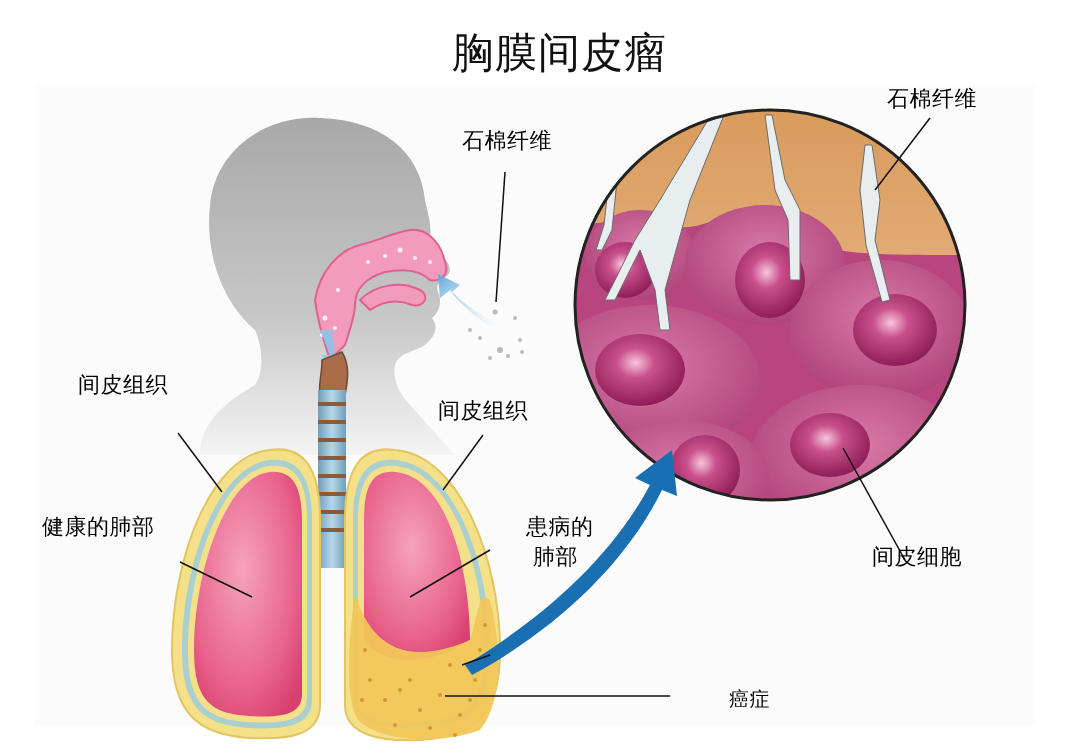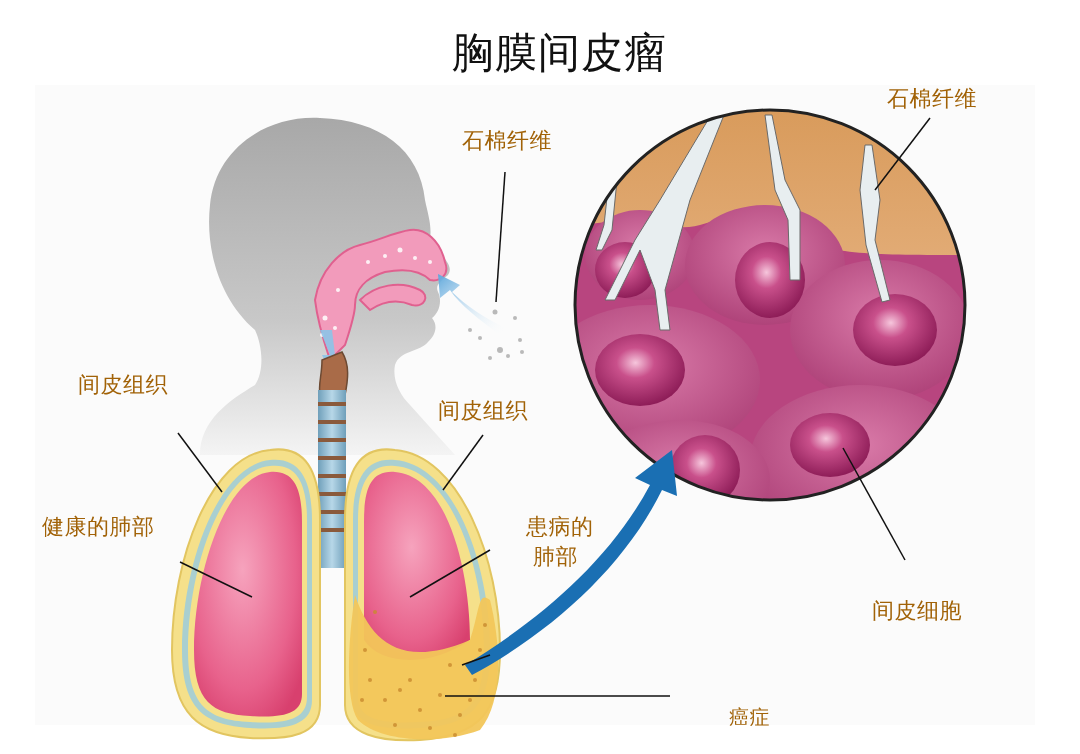--- a/index.html
+++ b/index.html
@@ -5,21 +5,21 @@
   html, body { margin: 0; padding: 0; }
   body {
     width: 1080px; height: 754px; overflow: hidden; position: relative;
     background: #ffffff;
     font-family: "DejaVu Sans", "Liberation Sans", sans-serif;
     color: #111;
   }
   .stage { position: absolute; left: 0; top: 0; width: 1080px; height: 754px; }
   svg.art { position: absolute; left: 0; top: 0; }
   .label {
-    position: absolute; font-size: 22px; line-height: 26px; color: #a16207;
+    position: absolute; font-size: 22px; line-height: 26px; color: #000000;
     white-space: nowrap; letter-spacing: 0.5px;
   }
   .title {
     position: absolute; left: 452px; top: 28px; font-size: 42px; line-height: 50px;
     color: #111; letter-spacing: 1px; font-weight: 500;
   }
   .watermark {
     position: absolute; left: 760px; top: 692px; font-size: 28px; line-height: 34px;
     color: rgba(255,255,255,0.9);
     text-shadow: 1px 1px 1px #9a9a9a, -1px -1px 0 #e6e6e6;
@@ -212,16 +212,16 @@
 
   <div class="title">胸膜间皮瘤</div>
 
   <div class="label" style="left:462px; top:128px;">石棉纤维</div>
   <div class="label" style="left:887px; top:86px;">石棉纤维</div>
   <div class="label" style="left:78px; top:372px;">间皮组织</div>
   <div class="label" style="left:438px; top:398px;">间皮组织</div>
   <div class="label" style="left:42px; top:514px;">健康的肺部</div>
   <div class="label" style="left:526px; top:514px;">患病的</div>
   <div class="label" style="left:516px; top:544px;margin-left:17px;">肺部</div>
-  <div class="label" style="left:872px; top:598px;">间皮细胞</div>
-  <div class="label" style="left:729px; top:686px; font-size:20px;margin-top:18px;">癌症</div>
+  <div class="label" style="left:872px; top:544px;">间皮细胞</div>
+  <div class="label" style="left:729px; top:686px; font-size:20px;">癌症</div>
 
 </div>
 
 </body></html>

